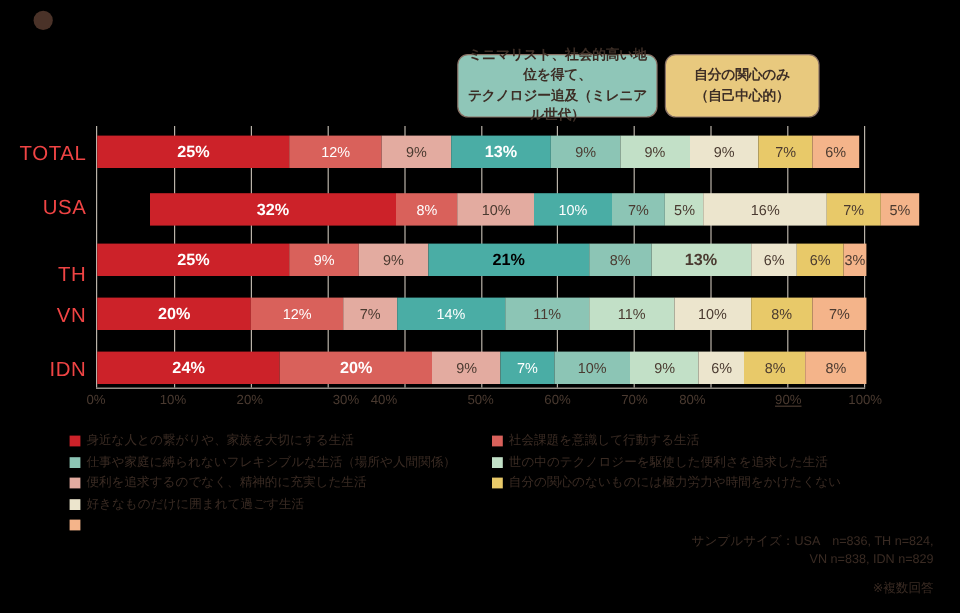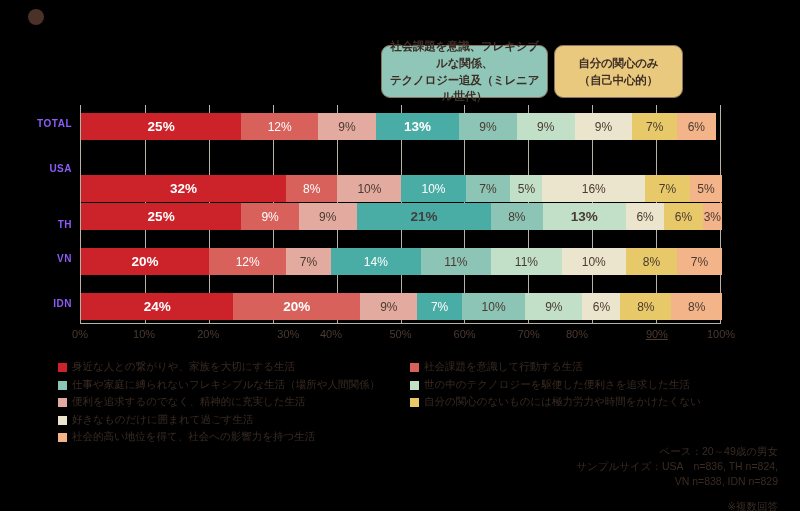--- a/index.html
+++ b/index.html
@@ -90,24 +90,23 @@
     white-space: nowrap;
   }
   .seg.light-label { color: #ffffff; }
   .seg.emph { font-weight: bold; font-size: 13.5px; }
 
   .row-label {
     position: absolute;
     left: 0;
     width: 72px;
     text-align: right;
-    font-size: 10px;
-    color: #8b5cf6;
+    font-size: 17px;
+    color: #ef4444;
     letter-spacing: 0.5px;
-    font-weight: bold;
   }
 
   
   .xaxis {
     position: absolute;
     left: 80px;
     top: 323px;
     width: 641px;
     height: 1px;
     background: #b9b2a8;
@@ -163,21 +162,21 @@
   .footnote .note2 { margin-top: 9px; }
 </style>
 </head>
 <body>
 
 <div class="deco-dot"></div>
 
 <div class="group-headers">
     <div class="group-box" style="left: 47%; width: 26%; background: rgb(143, 198, 184);">
       <div>
-        <span>社会課題を意識、フレキシブルな関係、</span>
+        <span>ミニマリスト、社会的高い地位を得て、</span>
         <span>テクノロジー追及（ミレニアル世代）</span>
       </div>
     </div>
     <div class="group-box" style="left: 74%; width: 20%; background: rgb(232, 201, 126);">
       <div>
         <span>自分の関心のみ</span>
         <span>（自己中心的）</span>
       </div>
     </div>
   </div>
@@ -196,36 +195,36 @@
       <div class="seg light-label emph" style="width: 25%; background: rgb(204, 34, 41); color: rgb(255, 255, 255);">25%</div>
       <div class="seg light-label" style="width: 12%; background: rgb(217, 97, 91); color: rgb(255, 255, 255);">12%</div>
       <div class="seg" style="width: 9%; background: rgb(227, 171, 160); color: rgb(74, 58, 48);">9%</div>
       <div class="seg light-label emph" style="width: 13%; background: rgb(74, 173, 165); color: rgb(255, 255, 255);">13%</div>
       <div class="seg" style="width: 9%; background: rgb(140, 197, 181); color: rgb(74, 58, 48);">9%</div>
       <div class="seg" style="width: 9%; background: rgb(194, 224, 199); color: rgb(74, 58, 48);">9%</div>
       <div class="seg" style="width: 9%; background: rgb(236, 229, 205); color: rgb(74, 58, 48);">9%</div>
       <div class="seg" style="width: 7%; background: rgb(232, 201, 105); color: rgb(74, 58, 48);">7%</div>
       <div class="seg" style="width: 6%; background: rgb(244, 180, 138); color: rgb(74, 58, 48);">6%</div>
     </div>
-    <div class="row" style="top: 70px;">
+    <div class="row" style="top: 56px; margin-left: 44px;">
       <div class="seg light-label emph" style="width: 32%; background: rgb(204, 34, 41); color: rgb(255, 255, 255);">32%</div>
       <div class="seg light-label" style="width: 8%; background: rgb(217, 97, 91); color: rgb(255, 255, 255);">8%</div>
       <div class="seg" style="width: 10%; background: rgb(227, 171, 160); color: rgb(74, 58, 48);">10%</div>
       <div class="seg light-label" style="width: 10%; background: rgb(74, 173, 165); color: rgb(255, 255, 255);">10%</div>
       <div class="seg" style="width: 7%; background: rgb(140, 197, 181); color: rgb(74, 58, 48);">7%</div>
       <div class="seg" style="width: 5%; background: rgb(194, 224, 199); color: rgb(74, 58, 48);">5%</div>
       <div class="seg" style="width: 16%; background: rgb(236, 229, 205); color: rgb(74, 58, 48);">16%</div>
       <div class="seg" style="width: 7%; background: rgb(232, 201, 105); color: rgb(74, 58, 48);">7%</div>
       <div class="seg" style="width: 5%; background: rgb(244, 180, 138); color: rgb(74, 58, 48);">5%</div>
     </div>
     <div class="row" style="top: 98px;">
       <div class="seg light-label emph" style="width: 25%; background: rgb(204, 34, 41); color: rgb(255, 255, 255);">25%</div>
       <div class="seg light-label" style="width: 9%; background: rgb(217, 97, 91); color: rgb(255, 255, 255);">9%</div>
       <div class="seg" style="width: 9%; background: rgb(227, 171, 160); color: rgb(74, 58, 48);">9%</div>
-      <div class="seg light-label emph" style="width: 21%; background: rgb(74, 173, 165); color: #404040;">21%</div>
+      <div class="seg light-label emph" style="width: 21%; background: rgb(74, 173, 165); color: #000000;">21%</div>
       <div class="seg" style="width: 8%; background: rgb(140, 197, 181); color: rgb(74, 58, 48);">8%</div>
       <div class="seg emph" style="width: 13%; background: rgb(194, 224, 199); color: rgb(74, 58, 48);">13%</div>
       <div class="seg" style="width: 6%; background: rgb(236, 229, 205); color: rgb(74, 58, 48);">6%</div>
       <div class="seg" style="width: 6%; background: rgb(232, 201, 105); color: rgb(74, 58, 48);">6%</div>
       <div class="seg" style="width: 3%; background: rgb(244, 180, 138); color: rgb(74, 58, 48);">3%</div>
     </div>
     <div class="row" style="top: 143px;">
       <div class="seg light-label emph" style="width: 20%; background: rgb(204, 34, 41); color: rgb(255, 255, 255);">20%</div>
       <div class="seg light-label" style="width: 12%; background: rgb(217, 97, 91); color: rgb(255, 255, 255);">12%</div>
       <div class="seg" style="width: 7%; background: rgb(227, 171, 160); color: rgb(74, 58, 48);">7%</div>
@@ -264,54 +263,52 @@
       <div class="legend-item">
         <span class="legend-swatch" style="background: rgb(227, 171, 160);"></span>
         <span>便利を追求するのでなく、精神的に充実した生活</span>
       </div>
       <div class="legend-item">
         <span class="legend-swatch" style="background: rgb(236, 229, 205);"></span>
         <span>好きなものだけに囲まれて過ごす生活</span>
       </div>
       <div class="legend-item">
         <span class="legend-swatch" style="background: rgb(244, 180, 138);"></span>
-        <span>社会的高い地位を得て、社会への影響力を持つ生活</span>
       </div>
     </div>
   <div class="legend-col right">
       <div class="legend-item">
         <span class="legend-swatch" style="background: rgb(217, 97, 91);"></span>
         <span>社会課題を意識して行動する生活</span>
       </div>
       <div class="legend-item">
         <span class="legend-swatch" style="background: rgb(194, 224, 199);"></span>
         <span>世の中のテクノロジーを駆使した便利さを追求した生活</span>
       </div>
       <div class="legend-item">
         <span class="legend-swatch" style="background: rgb(232, 201, 105);"></span>
         <span>自分の関心のないものには極力労力や時間をかけたくない</span>
       </div>
     </div>
 </div>
 
 <div class="footnote">
-  <div>ベース：20～49歳の男女</div>
   <div>サンプルサイズ：USA　n=836, TH n=824,</div>
   <div>VN n=838, IDN n=829</div>
   <div class="note2">※複数回答</div>
 </div>
 
 <div class="row-label" style="top: 118px;">TOTAL</div>
 <div class="row-label" style="top: 163px;">USA</div>
 <div class="row-label" style="top: 219px;">TH</div>
 <div class="row-label" style="top: 253px;">VN</div>
 <div class="row-label" style="top: 298px;">IDN</div>
 <div class="xtick" style="left: 80px;">0%</div>
 <div class="xtick" style="left: 144.1px;">10%</div>
 <div class="xtick" style="left: 208.2px;">20%</div>
 <div class="xtick" style="left: 272.3px; margin-left: 16px;">30%</div>
-<div class="xtick" style="left: 331px;">40%</div>
+<div class="xtick" style="left: 320px;">40%</div>
 <div class="xtick" style="left: 400.5px;">50%</div>
 <div class="xtick" style="left: 464.6px;">60%</div>
 <div class="xtick" style="left: 528.7px;">70%</div>
 <div class="xtick" style="left: 577px;">80%</div>
 <div class="xtick" style="left: 656.9px; text-decoration: underline;">90%</div>
 <div class="xtick" style="left: 721px;">100%</div>
 
 </body></html>

